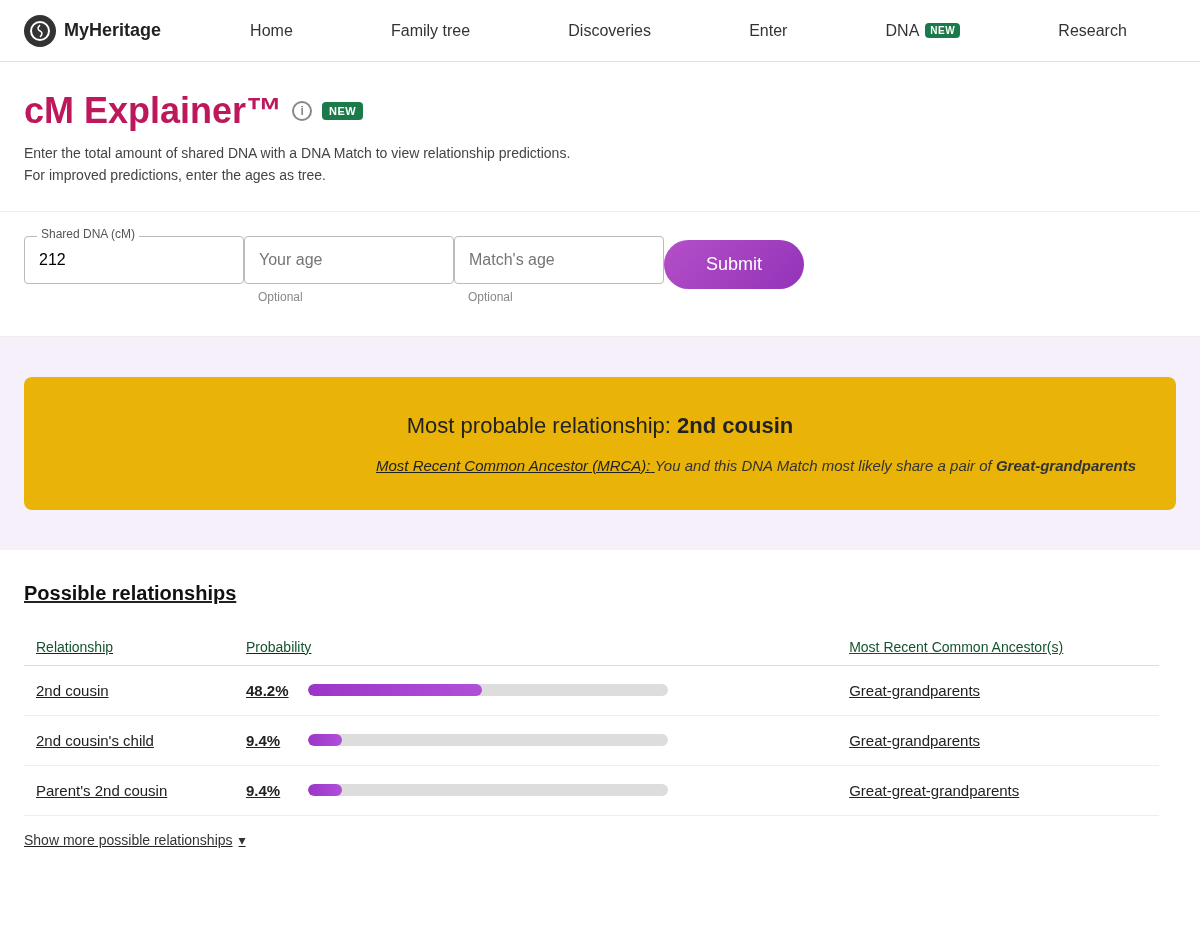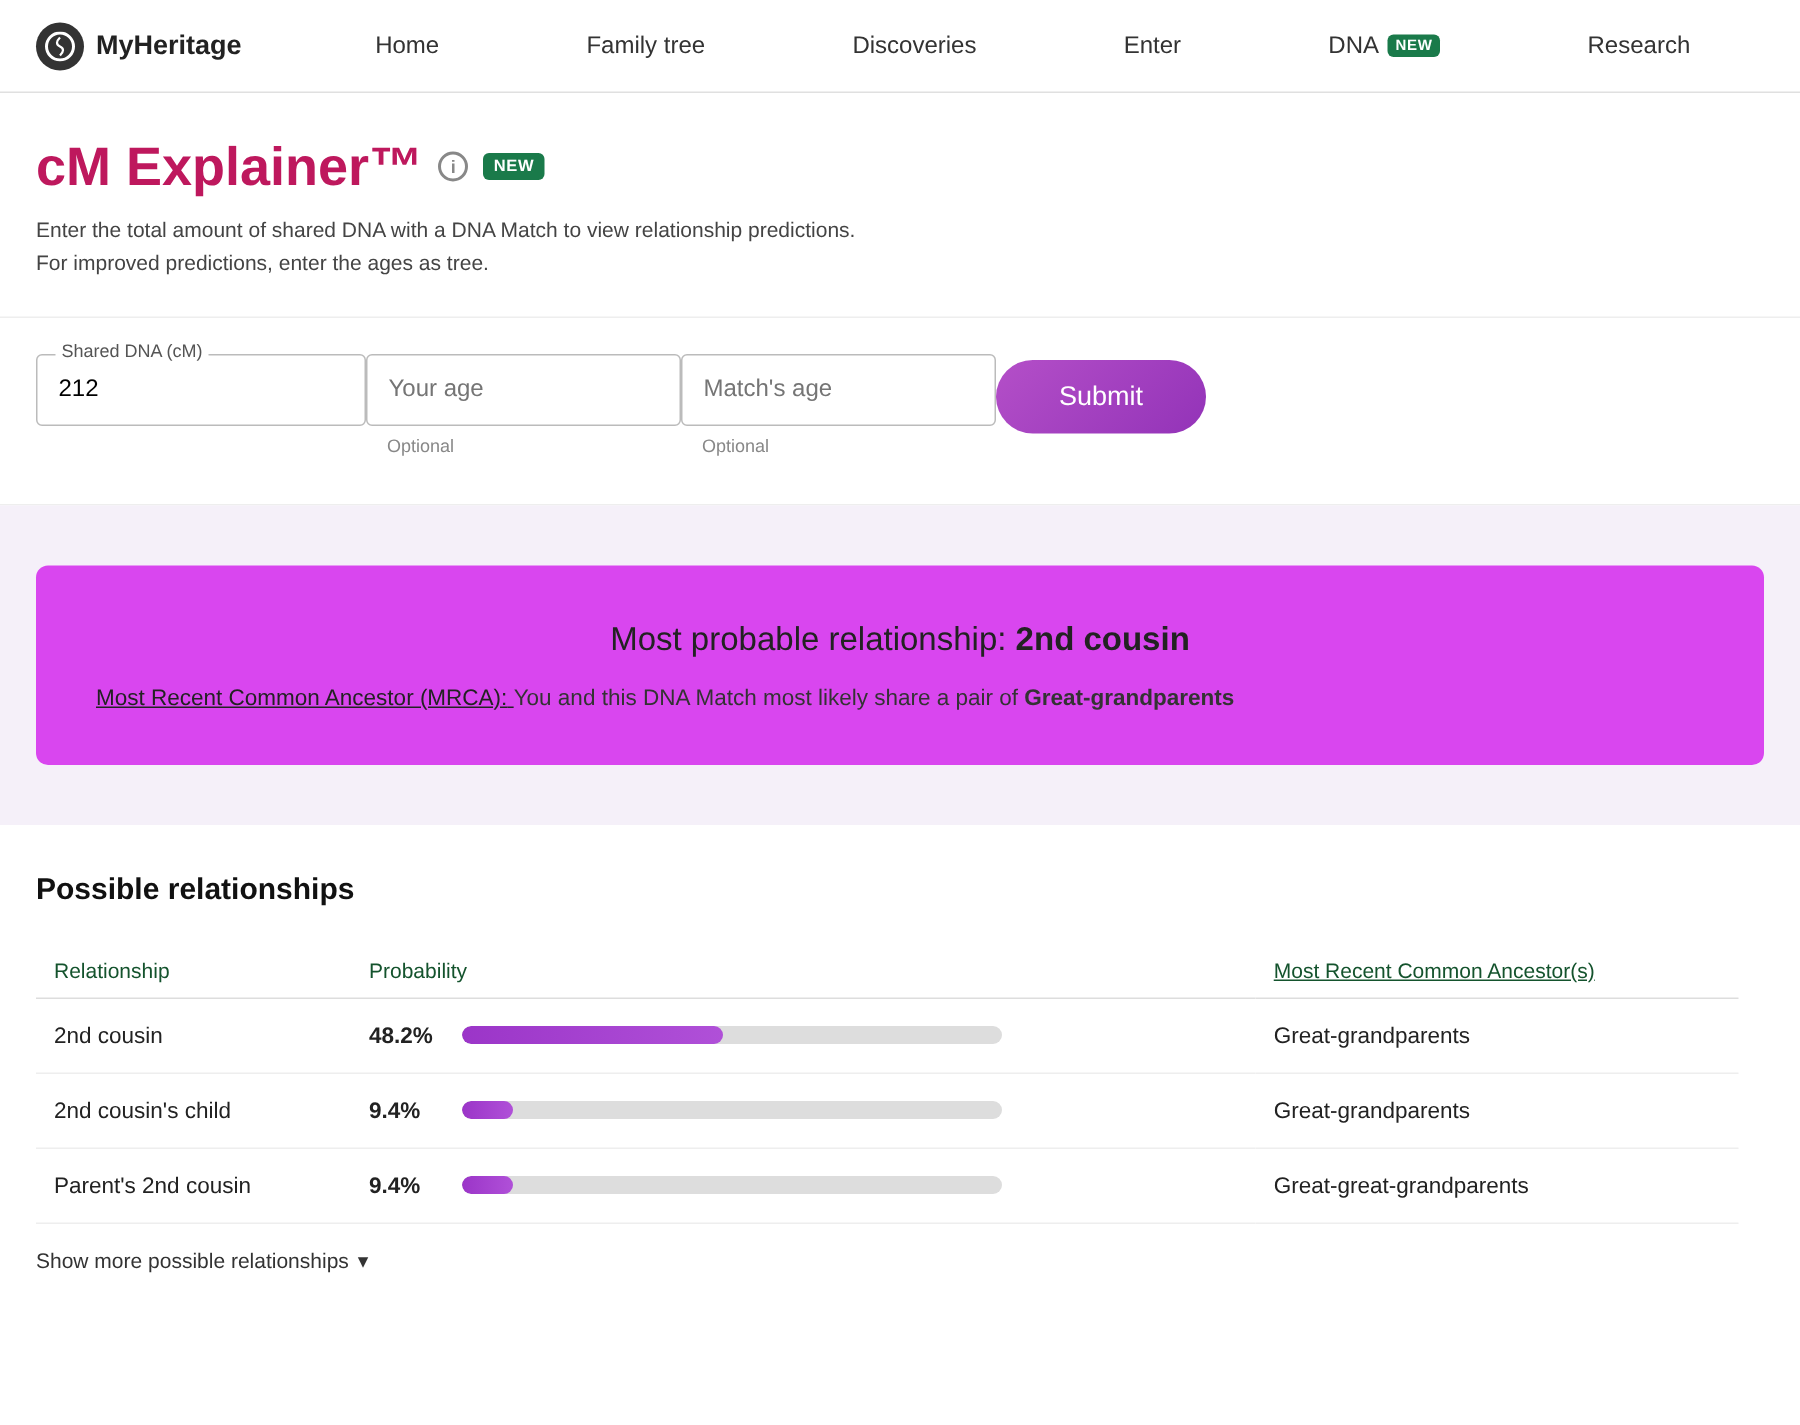--- a/index.html
+++ b/index.html
@@ -95,38 +95,39 @@
       padding: 14px 42px; font-size: 18px; font-weight: 500;
       cursor: pointer; align-self: flex-start; margin-top: 4px;
     }
 
     
     .results-bg {
       background: #f5f0f9;
       padding: 40px 24px;
     }
     .result-card {
-      background: #d946ef; border-radius: 8px;
+      background: #eab308; border-radius: 8px;
       padding: 36px 40px; max-width: 1160px; margin: 0 auto;
     }
     .most-probable {
       text-align: center; font-size: 22px; color: #222; margin-bottom: 18px;
     }
     .most-probable strong { font-weight: 800; }
     .mrca-line {
-      text-align: left; font-size: 15px; color: #333;
+      text-align: right; font-size: 15px; color: #333; font-style: italic;
     }
     .mrca-link {
       text-decoration: underline; cursor: pointer; color: #222; font-weight: 500;
     }
 
     
     .possible-section {
       padding: 32px 41px 40px 24px;
       background: #fff;
+      text-decoration: underline;
     }
     .possible-title {
       font-size: 20px; font-weight: 700; color: #111; margin-bottom: 24px;
     }
     .rel-table {
       width: 100%; border-collapse: collapse;
     }
     .rel-table th {
       text-align: left; font-size: 14px; color: #14532d; font-weight: 500;
       padding: 10px 12px; border-bottom: 1px solid #ddd;

